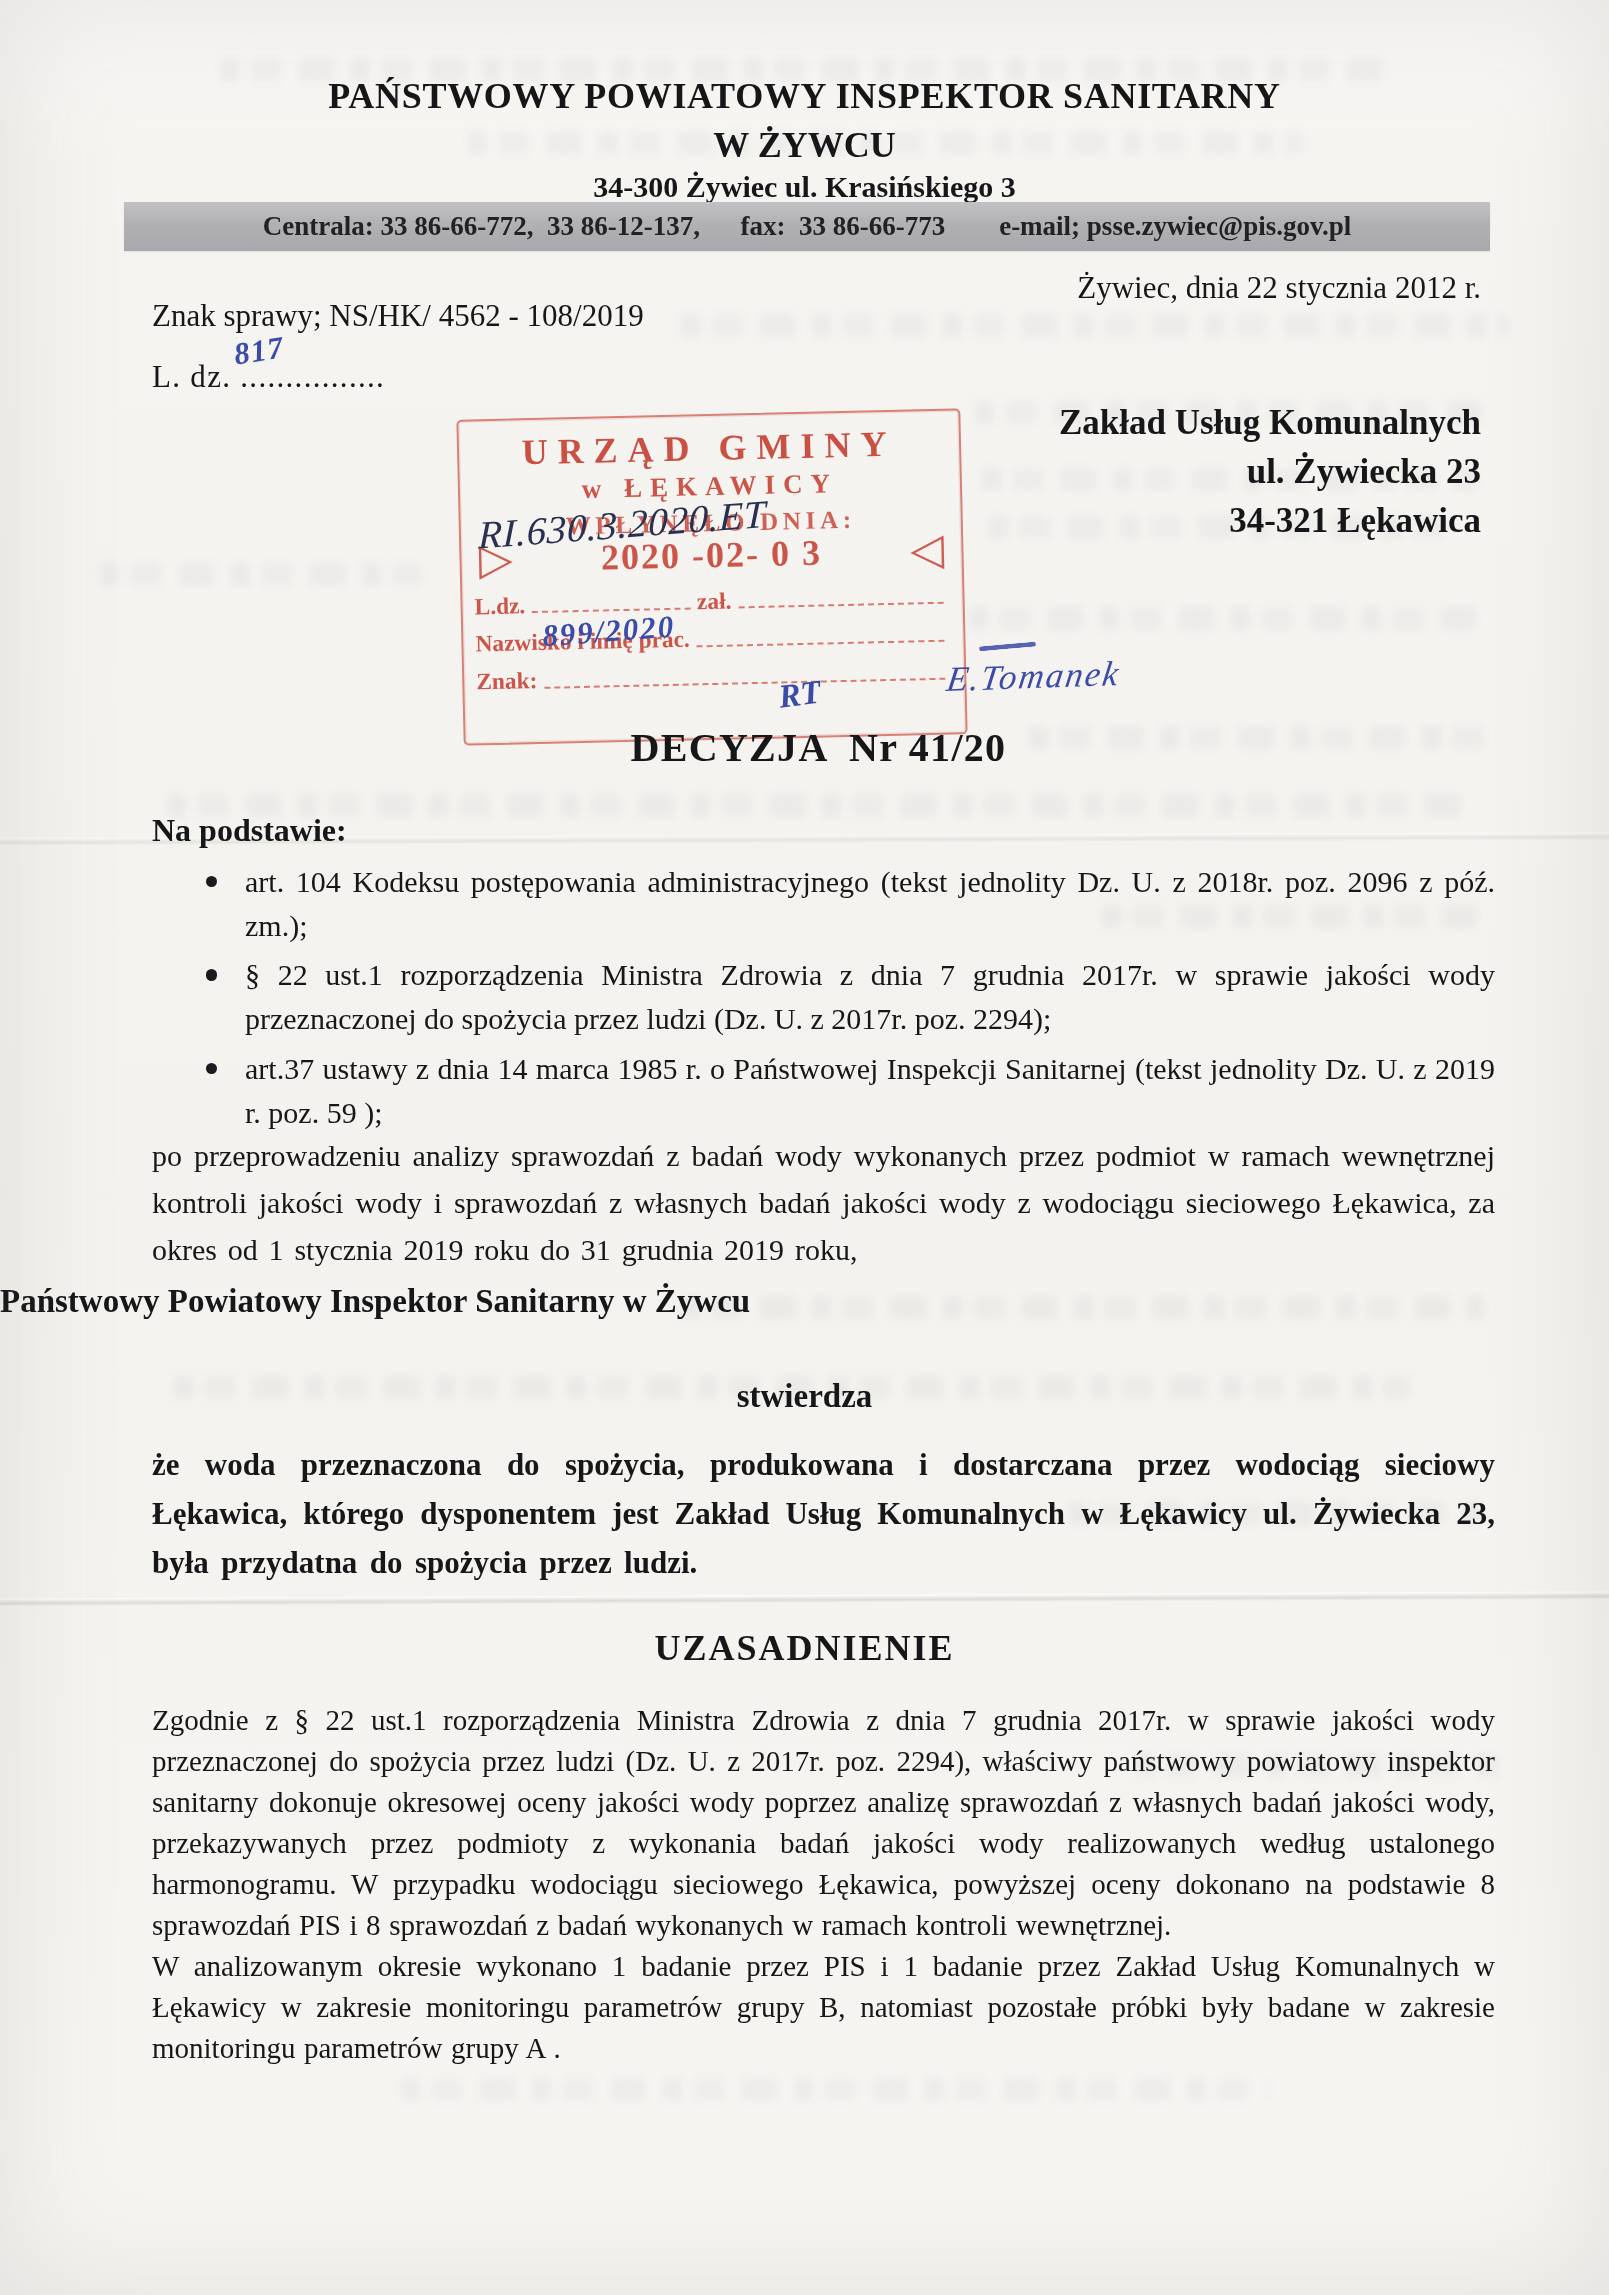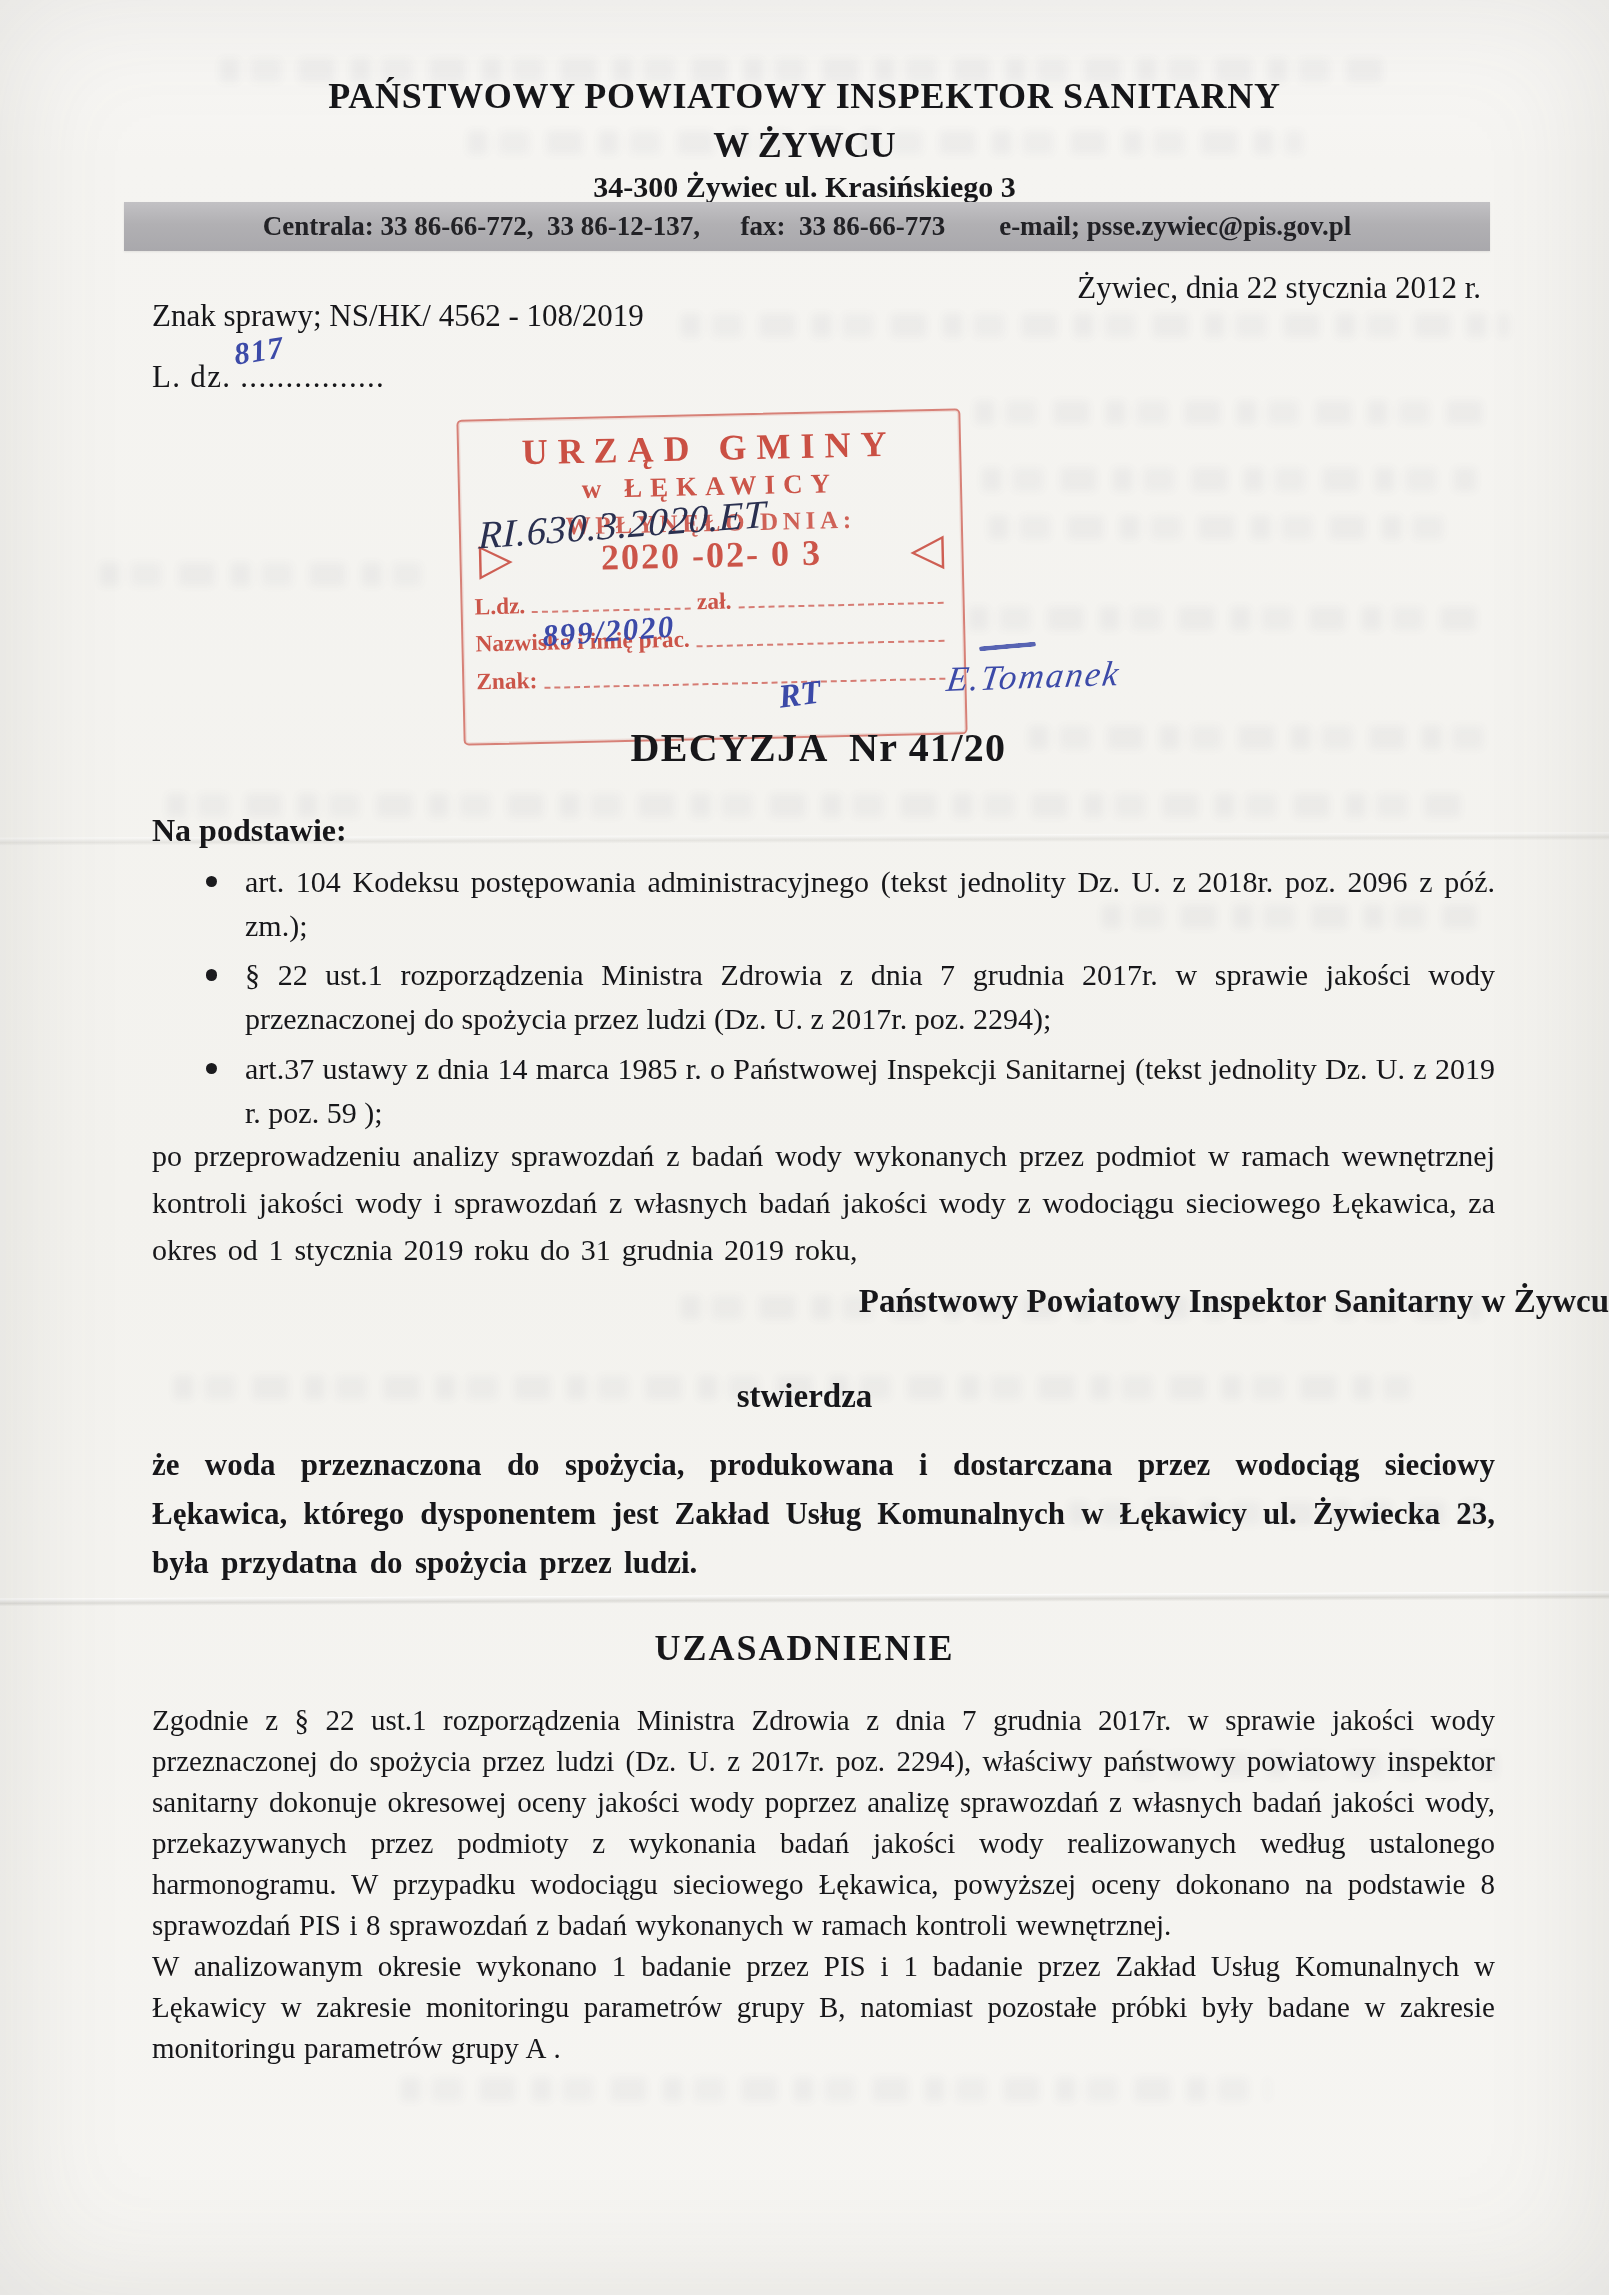--- a/index.html
+++ b/index.html
@@ -59,21 +59,21 @@
   .sig-dash{width:57px;border-top:5.3px solid rgba(60,74,168,.85);border-radius:2.7px;margin-left:32px;transform:rotate(-5deg);}
   .sig-text{margin-top:8px;font-size:35px;font-style:italic;letter-spacing:2px;
     transform:rotate(-2deg) skewX(-10deg);white-space:nowrap;}
   
   .decision-title{position:absolute;top:724px;left:0;right:0;text-align:center;font-size:40px;font-weight:700;letter-spacing:1.3px;white-space:pre;padding-left:28px;}
   .basis-heading{position:absolute;top:812px;left:152px;font-size:32px;font-weight:700;}
   .basis-list{position:absolute;top:860px;left:202px;width:1293px;margin:0;padding:0;list-style:none;}
   .basis-list li{position:relative;padding-left:43px;font-size:30px;line-height:44px;text-align:justify;margin-bottom:5.3px;}
   .basis-list li::before{content:"";position:absolute;left:4px;top:16px;width:11.4px;height:11.4px;border-radius:50%;background:#1b1b1e;}
   .after-basis{position:absolute;top:1132px;left:152px;width:1343px;font-size:30px;line-height:47px;text-align:justify;word-spacing:3.3px;}
-  .authority{position:absolute;top:1283px;left:0;right:0;text-align:right;font-size:33px;font-weight:700;}
+  .authority{position:absolute;top:1283px;left:0;right:0;text-align:left;font-size:33px;font-weight:700;}
   .verdict-word{position:absolute;top:1378px;left:0;right:0;text-align:center;font-size:33px;font-weight:700;}
   .verdict-text{position:absolute;top:1440px;left:152px;width:1343px;font-size:31px;font-weight:700;line-height:49px;text-align:justify;word-spacing:4.7px;}
   .just-heading{position:absolute;top:1627px;left:0;right:0;text-align:center;font-size:36px;font-weight:700;letter-spacing:2px;}
   .just-body{position:absolute;top:1700px;left:152px;width:1343px;font-size:29px;line-height:41px;text-align:justify;word-spacing:1.3px;}
   .just-body p{margin:0;}
 </style>
 </head>
 <body>
 
 <div class="page">
@@ -103,20 +103,25 @@
     <div class="lh2">W  ŻYWCU</div>
     <div class="lh-addr">34-300 Żywiec ul. Krasińskiego 3</div>
     <div class="contact-bar">Centrala: 33 86-66-772,  33 86-12-137,      fax:  33 86-66-773        e-mail; psse.zywiec@pis.gov.pl</div>
   </header>
 
   <div class="place-date">Żywiec, dnia 22 stycznia 2012 r.</div>
   <div class="case-ref">Znak sprawy; NS/HK/ 4562 - 108/2019</div>
   <div class="ldz-line">L. dz. ................</div>
   <div class="ldz-hand hw-blue">817</div>
 
+  <div class="recipient">
+    <div>Zakład Usług Komunalnych</div>
+    <div>ul. Żywiecka 23</div>
+    <div>34-321 Łękawica</div>
+  </div>
 
   <div class="stamp">
     <div class="s-l1">URZĄD GMINY</div>
     <div class="s-l2">w ŁĘKAWICY</div>
     <div class="s-l3">WPŁYNĘŁO DNIA:</div>
     <div class="s-daterow">
       <span class="tri">▷</span>
       <span class="s-date">2020 -02- 0 3</span>
       <span class="tri">◁</span>
     </div>

